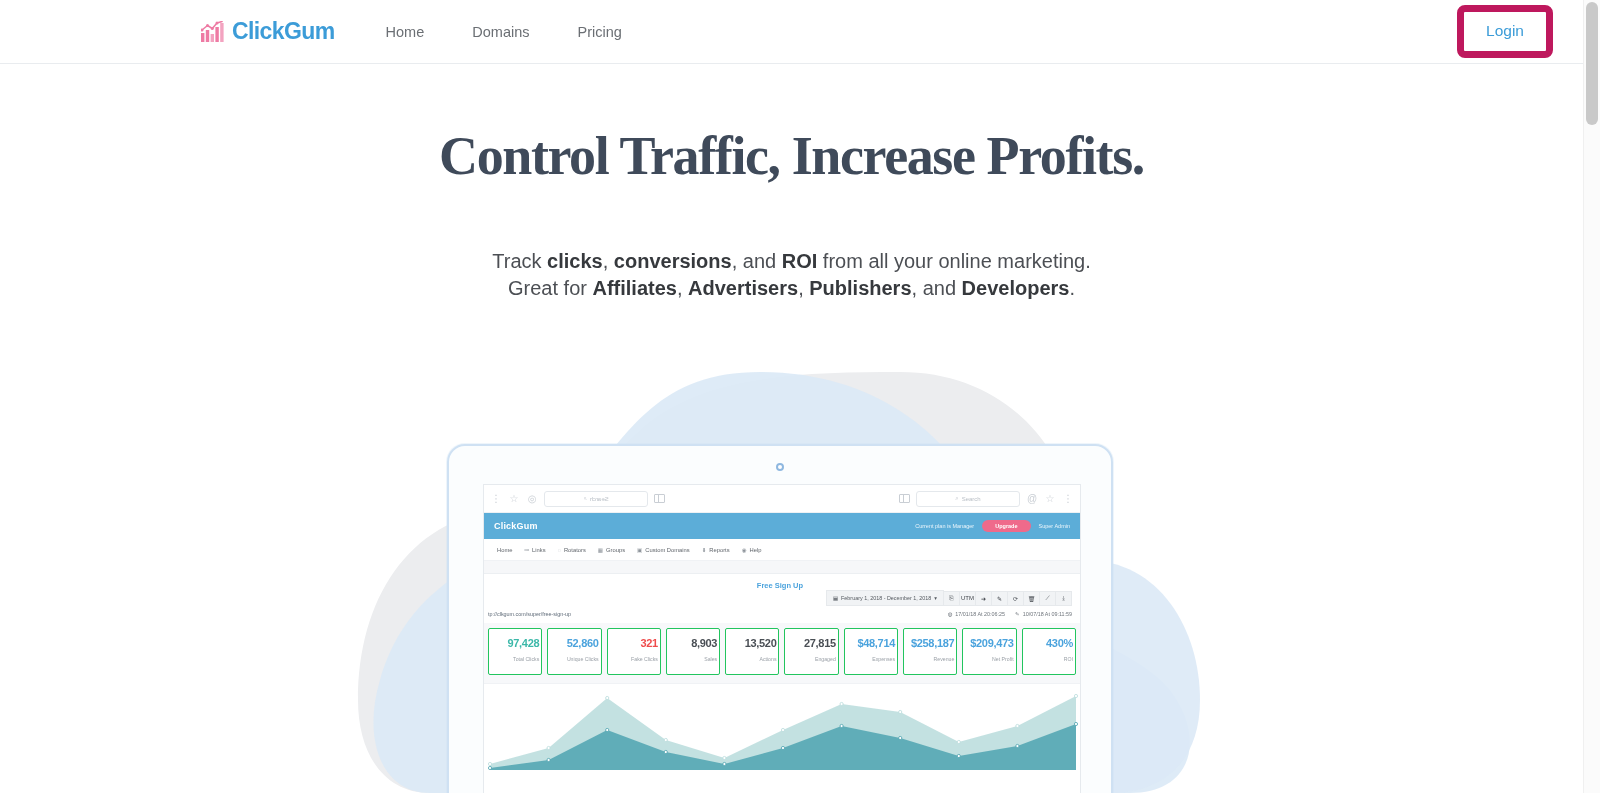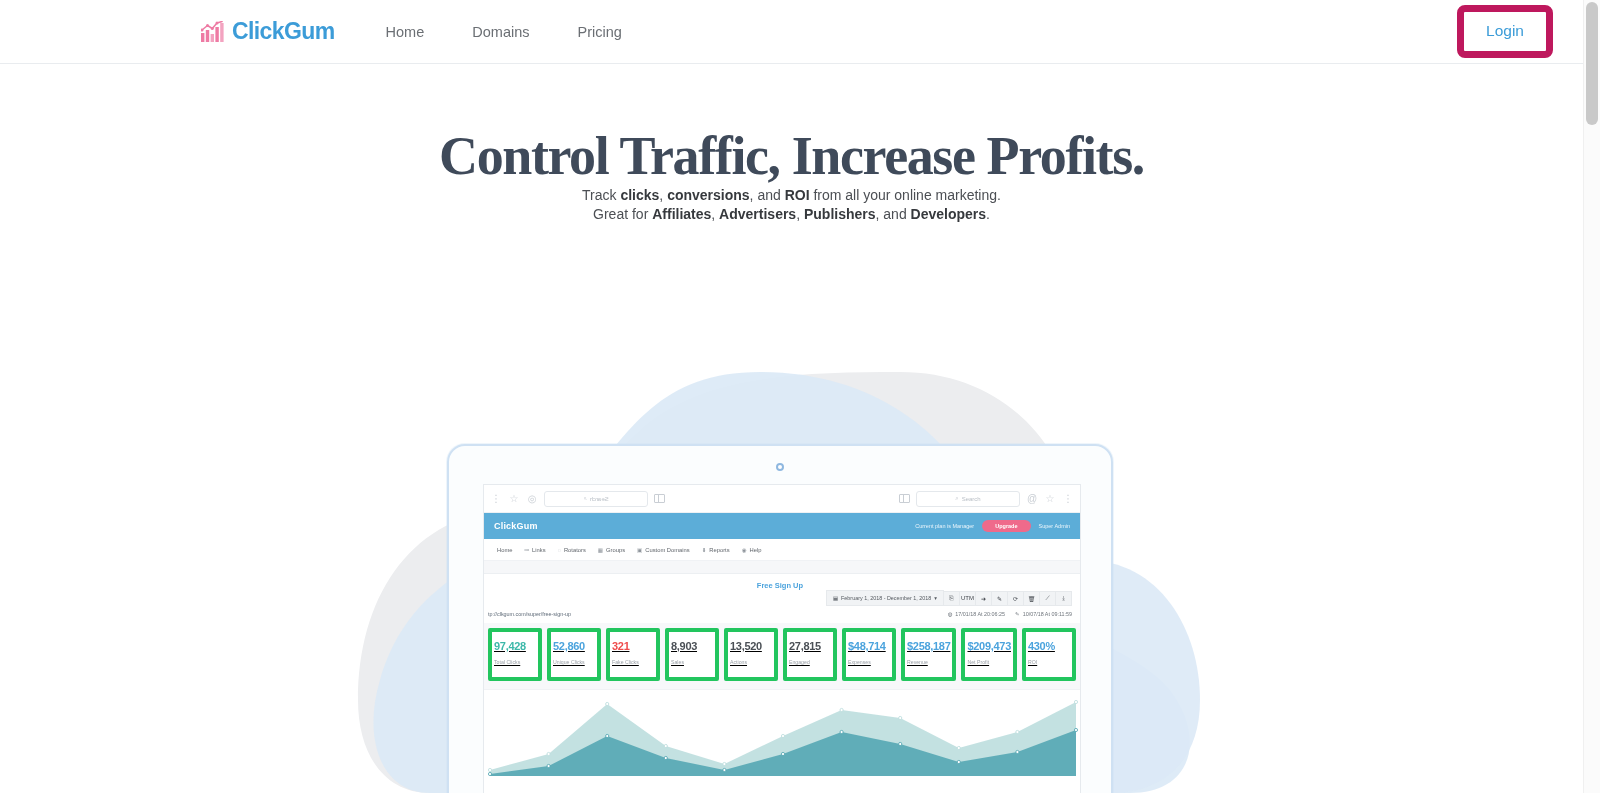--- a/index.html
+++ b/index.html
@@ -92,21 +92,22 @@
   .hero-title {
     font-size: 54px;
     font-weight: bold;
     color: #3f4a5a;
     letter-spacing: -1.4px;
     line-height: 1.12;
     font-family: Liberation Serif, serif;
   }
 
   .hero-sub {
-    font-size: 14px;
+    margin-top: 62px;
+    font-size: 20px;
     color: #4c4f54;
     line-height: 1.32;
   }
   .hero-sub b { font-weight: bold; color: #36393d; }
 
   
   .blobs {
     position: absolute;
     left: 0; top: 0;
     width: 1583px;
@@ -293,25 +294,24 @@
   
   .stats {
     display: flex;
     gap: 5px;
     padding: 5px 4px 8px 4px;
     background: #f7f8fa;
   }
   .stat-card {
     flex: 1;
     background: #ffffff;
-    border: 4px solid #22c55e;
+    border: 1px solid #22c55e;
     border-radius: 2px;
     padding: 9px 2px 10px 2px;
-    text-align: left;
-    text-decoration: underline;
+    text-align: right;
   }
   .stat-val {
     font-size: 11px;
     font-weight: bold;
     letter-spacing: -0.3px;
     line-height: 1;
   }
   .stat-lbl {
     margin-top: 7px;
     font-size: 5.2px;

